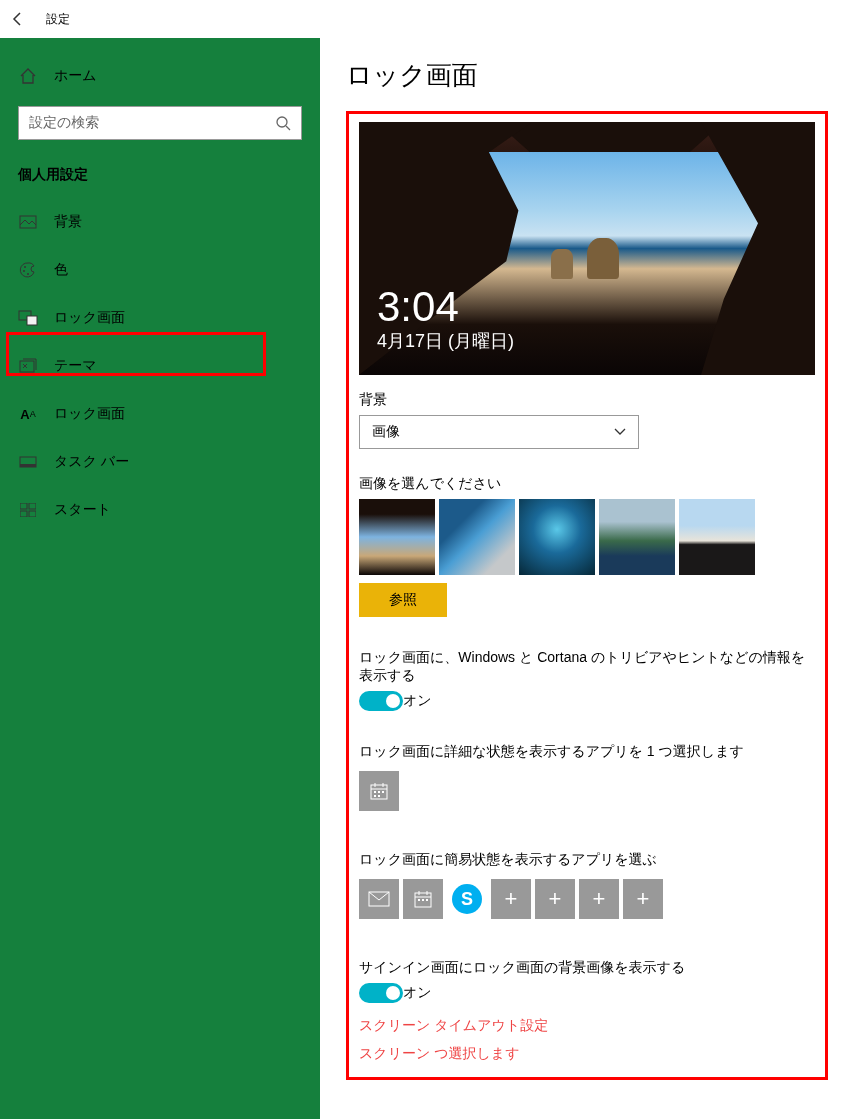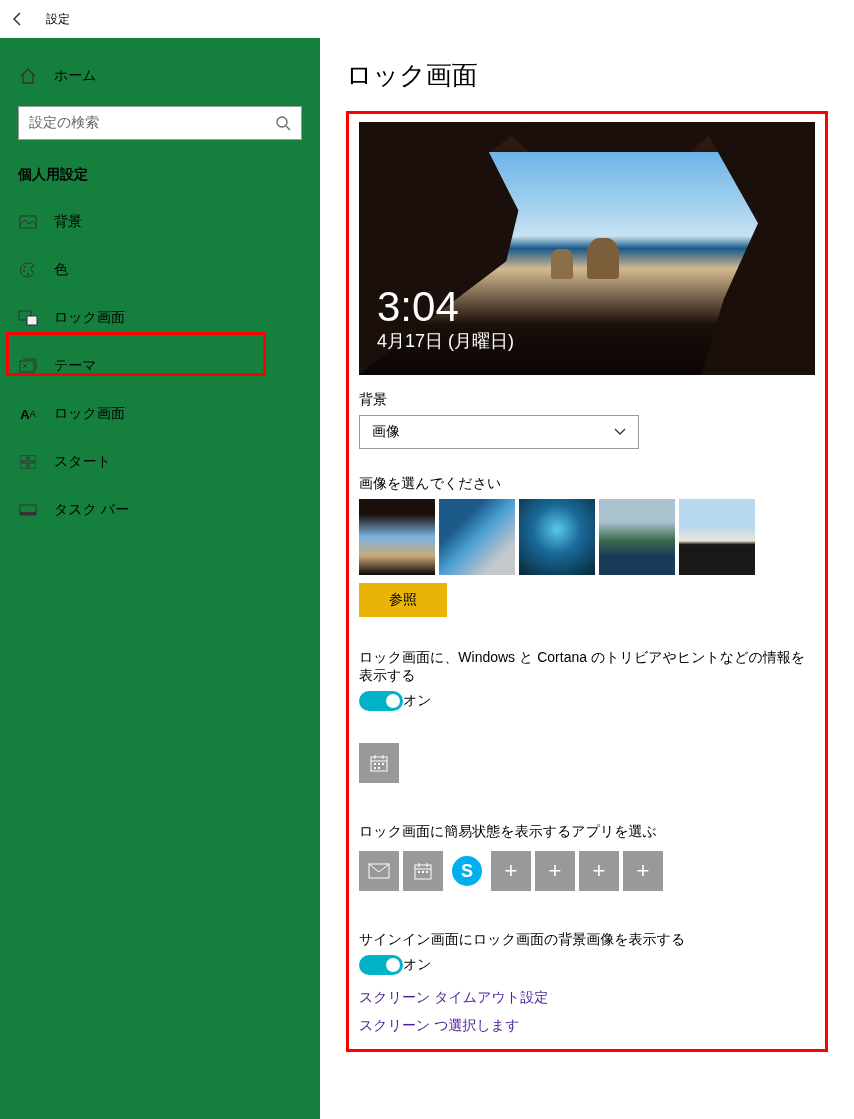--- a/index.html
+++ b/index.html
@@ -35,21 +35,21 @@
 .th4 { background: linear-gradient(to bottom, #aac2d0 30%, #3a6a4a 55%, #1a3a5a 75%); }
 .th5 { background: linear-gradient(to bottom, #b8d8f0 35%, #e8e4da 55%, #1a1818 60%); }
 .browse-btn { width: 88px; height: 34px; background: #eab308; border: none; font-size: 14px; margin-bottom: 32px; }
 .toggle-row { display: flex; align-items: center; margin-bottom: 32px; }
 .toggle { width: 44px; height: 20px; background: #00b2c8; border-radius: 10px; position: relative; }
 .toggle::after { content: ""; position: absolute; right: 3px; top: 3px; width: 14px; height: 14px; background: #fff; border-radius: 50%; }
 .toggle-label { font-size: 14px; }
 .app-tile { width: 40px; height: 40px; background: #999; display: flex; align-items: center; justify-content: center; color: #fff; }
 .app-row { display: flex; gap: 4px; margin-bottom: 40px; }
 .skype-tile { background: #00aff0; border-radius: 50%; width: 30px; height: 30px; }
-.link-text { color: #4c1d95; font-size: 14px; margin-bottom: 10px; cursor: pointer; }
+.link-text { color: #ef4444; font-size: 14px; margin-bottom: 10px; cursor: pointer; }
 svg { display: block; }
 </style>
 </head>
 <body>
 
 <div class="titlebar">
   <span class="back-arrow">
     <svg width="16" height="16" viewBox="0 0 16 16">
         <path d="M10 2 L4 8 L10 14" stroke="#333" stroke-width="1.5" fill="none"></path>
       </svg>
@@ -120,37 +120,37 @@
     </div>
     <div class="sidebar-row">
       <span class="sidebar-icon">
           <span style="font-size:13px; font-weight:600;">A</span>
           <span style="font-size:9px;">A</span>
         </span>
       <span>ロック画面</span>
     </div>
     <div class="sidebar-row">
       <span class="sidebar-icon">
+          <svg width="18" height="12" viewBox="0 0 18 12">
+            <rect x="1" y="1" width="16" height="10" stroke="#333" fill="none"></rect>
+            <rect x="1" y="8" width="16" height="3" fill="#333"></rect>
+          </svg>
+        </span>
+      <span>タスク バー</span>
+    </div>
+    <div class="sidebar-row">
+      <span class="sidebar-icon">
           <svg width="16" height="14" viewBox="0 0 16 14">
             <rect x="0" y="0" width="7" height="6" stroke="#333" fill="none"></rect>
             <rect x="9" y="0" width="7" height="6" stroke="#333" fill="none"></rect>
             <rect x="0" y="8" width="7" height="6" stroke="#333" fill="none"></rect>
             <rect x="9" y="8" width="7" height="6" stroke="#333" fill="none"></rect>
           </svg>
         </span>
       <span>スタート</span>
-    </div>
-    <div class="sidebar-row">
-      <span class="sidebar-icon">
-          <svg width="18" height="12" viewBox="0 0 18 12">
-            <rect x="1" y="1" width="16" height="10" stroke="#333" fill="none"></rect>
-            <rect x="1" y="8" width="16" height="3" fill="#333"></rect>
-          </svg>
-        </span>
-      <span>タスク バー</span>
     </div>
   </div>
 
   <div class="main">
     <h1 class="page-title">ロック画面</h1>
     <div class="content-box">
       <div class="preview-img">
         <div class="cave-top"></div>
         <div class="cave-left"></div>
         <div class="cave-right"></div>
@@ -179,20 +179,21 @@
         <div class="thumb th5"></div>
       </div>
       <button class="browse-btn">参照</button>
 
       <div class="field-label">ロック画面に、Windows と Cortana のトリビアやヒントなどの情報を表示する</div>
       <div class="toggle-row">
         <div class="toggle"></div>
         <span class="toggle-label">オン</span>
       </div>
 
+      <div class="field-label" style="margin-bottom:10px;">ロック画面に詳細な状態を表示するアプリを 1 つ選択します</div>
       <div class="app-row">
         <div class="app-tile">
           <span>
               <svg width="20" height="20" viewBox="0 0 20 20">
                 <rect x="2" y="4" width="16" height="14" stroke="#fff" fill="none"></rect>
                 <path d="M2 8 H18 M6 2 V6 M14 2 V6" stroke="#fff"></path>
                 <rect x="5" y="10" width="2" height="2" fill="#fff"></rect>
                 <rect x="9" y="10" width="2" height="2" fill="#fff"></rect>
                 <rect x="13" y="10" width="2" height="2" fill="#fff"></rect>
                 <rect x="5" y="14" width="2" height="2" fill="#fff"></rect>

